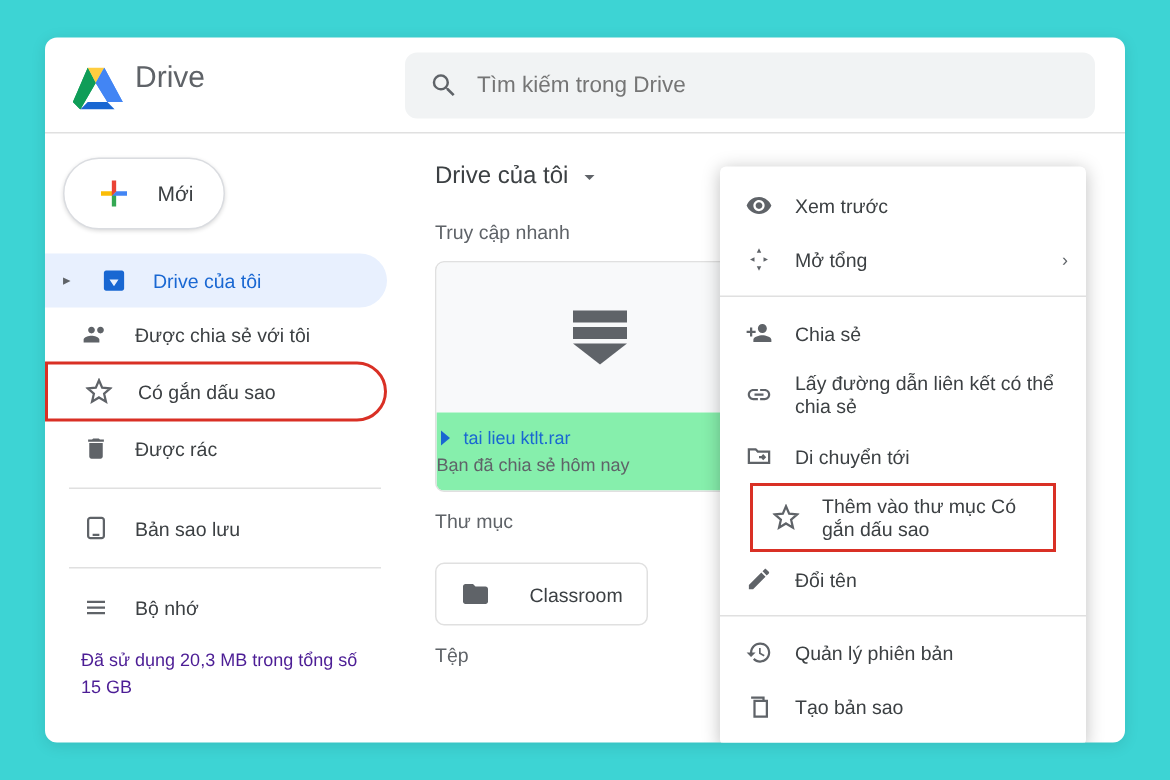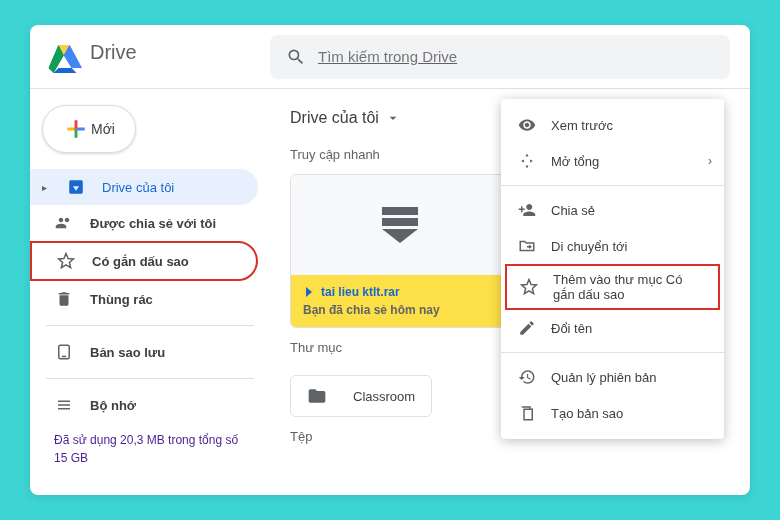--- a/index.html
+++ b/index.html
@@ -3,51 +3,51 @@
 <meta charset="utf-8">
 <style>
 * { margin: 0; padding: 0; box-sizing: border-box; font-family: Arial, sans-serif; }
 body { background: #3dd4d4; width: 780px; height: 520px; display: flex; align-items: center; justify-content: center; }
 .window { background: #fff; width: 720px; height: 470px; border-radius: 8px; position: relative; overflow: hidden; box-shadow: 0 2px 10px rgba(0,0,0,0.1); }
 .header { display: flex; align-items: center; height: 64px; border-bottom: 1px solid #e0e0e0; }
 .logo-area { display: flex; align-items: flex-start; width: 240px; padding-left: 16px; gap: 8px; }
 .logo-svg { width: 36px; height: 32px; }
 .app-title { font-size: 20px; color: #5f6368; }
 .search-bar { flex: 1; display: flex; align-items: center; background: #f1f3f4; border-radius: 8px; height: 44px; padding: 0 16px; gap: 12px; margin-right: 20px; }
-.search-input { border: none; background: transparent; outline: none; font-size: 15px; color: #5f6368; flex: 1; text-decoration: underline; }
+.search-input { border: none; background: transparent; outline: none; font-size: 15px; color: #5f6368; flex: 1; }
 .body { display: flex; height: calc(100% - 64px); }
 .sidebar { width: 240px; padding: 12px 0; }
-.new-btn { display: inline-flex; align-items: center; gap: 2px; background: #fff; border: 1px solid #dadce0; border-radius: 24px; padding: 10px 20px; margin: 4px 12px 16px 12px; box-shadow: 0 1px 3px rgba(0,0,0,0.15); cursor: pointer; font-size: 14px; color: #3c4043; }
+.new-btn { display: inline-flex; align-items: center; gap: 16px; background: #fff; border: 1px solid #dadce0; border-radius: 24px; padding: 10px 20px; margin: 4px 12px 16px 12px; box-shadow: 0 1px 3px rgba(0,0,0,0.15); cursor: pointer; font-size: 14px; color: #3c4043; }
 .plus-svg { width: 26px; height: 26px; }
-.nav-item { display: flex; align-items: center; gap: 16px; padding: 8px 12px 8px 24px; font-size: 13px; color: #3c4043; cursor: pointer; border-radius: 0 20px 20px 0; margin-right: 12px; font-weight: bold; }
+.nav-item { display: flex; align-items: center; gap: 16px; padding: 8px 12px 8px 24px; font-size: 13px; color: #3c4043; cursor: pointer; border-radius: 0 20px 20px 0; margin-right: 12px; }
 .nav-item.active { background: #e8f0fe; color: #1967d2; font-weight: 500; }
 .nav-item.has-caret { padding-left: 12px; }
 .caret { width: 8px; font-size: 10px; color: #5f6368; }
 .nav-icon { width: 20px; height: 20px; display: flex; align-items: center; justify-content: center; font-size: 16px; color: #5f6368; flex-shrink: 0; }
 .nav-item.active .nav-icon { color: #1967d2; }
 .highlight-box { border: 2px solid #d93025; }
 .divider { height: 1px; background: #e0e0e0; margin: 8px 16px; }
 .storage { padding: 8px 24px; font-size: 12px; color: #4c1d95; line-height: 1.5; }
 .main { flex: 1; padding: 12px 20px; position: relative; }
 .breadcrumb { font-size: 16px; color: #3c4043; padding: 8px 0; display: flex; align-items: center; gap: 6px; }
 .section-label { font-size: 13px; color: #5f6368; margin: 12px 0; }
 .quick-card { width: 220px; border: 1px solid #e0e0e0; border-radius: 6px; overflow: hidden; }
 .quick-preview { height: 100px; background: #f8f9fa; display: flex; align-items: center; justify-content: center; }
 .stack-icon { display: flex; flex-direction: column; gap: 3px; align-items: center; }
 .stack-bar { width: 36px; height: 8px; background: #5f6368; }
 .stack-tri { width: 0; height: 0; border-left: 18px solid transparent; border-right: 18px solid transparent; border-top: 14px solid #5f6368; margin-top: 0; }
-.quick-info { background: #fde047; padding: 10px 12px; font-weight: bold; }
+.quick-info { background: #86efac; padding: 10px 0; }
 .quick-name { font-size: 12px; color: #1967d2; display: flex; align-items: center; gap: 6px; }
 .quick-meta { font-size: 12px; color: #5f6368; margin-top: 4px; }
 .folder-chip { display: inline-flex; align-items: center; gap: 26px; border: 1px solid #e0e0e0; border-radius: 6px; padding: 10px 16px; font-size: 13px; color: #3c4043; margin-top: 8px; }
-.context-menu { position: absolute; top: 74px; right: 26px; width: 223px; background: #fff; border-radius: 4px; box-shadow: 0 2px 12px rgba(0,0,0,0.25); padding: 8px 0; z-index: 10; }
+.context-menu { position: absolute; top: 86px; right: 26px; width: 244px; background: #fff; border-radius: 4px; box-shadow: 0 2px 12px rgba(0,0,0,0.25); padding: 8px 0; z-index: 10; }
 .menu-item { display: flex; align-items: center; gap: 14px; padding: 8px 16px; font-size: 13px; color: #3c4043; cursor: pointer; position: relative; }
 .menu-icon { width: 20px; height: 20px; display: flex; align-items: center; justify-content: center; color: #5f6368; font-size: 16px; flex-shrink: 0; }
 .menu-divider { height: 1px; background: #e0e0e0; margin: 6px 0; }
-.menu-item.highlighted { border: 2px solid #d93025; margin: 0 4px; padding: 6px 12px; }
+.menu-item.highlighted { border: 2px solid #d93025; margin: 0 20px; padding: 6px 12px; }
 .submenu-arrow { position: absolute; right: 12px; color: #5f6368; font-size: 12px; }
 svg { display: block; }
 </style>
 </head>
 <body>
 
 <div class="window">
   <div class="header">
     <div class="logo-area">
       <svg class="logo-svg" viewBox="0 0 87 78">
@@ -108,21 +108,21 @@
             </svg>
           </span>
         <span>Có gắn dấu sao</span>
       </div>
       <div class="nav-item">
         <span class="nav-icon">
             <svg width="18" height="18" viewBox="0 0 24 24">
               <path fill="currentColor" d="M6 19c0 1.1.9 2 2 2h8c1.1 0 2-.9 2-2V7H6v12zM19 4h-3.5l-1-1h-5l-1 1H5v2h14V4z"></path>
             </svg>
           </span>
-        <span>Thùng rác</span>
+        <span>Được rác</span>
       </div>
       <div class="divider"></div>
       <div class="nav-item">
         <span class="nav-icon">
             <svg width="18" height="18" viewBox="0 0 24 24">
               <path fill="none" stroke="currentColor" stroke-width="2" d="M17 3H7c-1 0-2 1-2 2v14c0 1 1 2 2 2h10c1 0 2-1 2-2V5c0-1-1-2-2-2z M9 18h6"></path>
             </svg>
           </span>
         <span>Bản sao lưu</span>
       </div>
@@ -199,20 +199,28 @@
       <span class="menu-icon">
           <svg width="18" height="18" viewBox="0 0 24 24">
             <path fill="currentColor" d="M15 12c2.21 0 4-1.79 4-4s-1.79-4-4-4-4 1.79-4 4 1.79 4 4 4zm-9-2V7H4v3H1v2h3v3h2v-3h3v-2H6zm9 4c-2.67 0-8 1.34-8 4v2h16v-2c0-2.66-5.33-4-8-4z"></path>
           </svg>
         </span>
       <span>Chia sẻ</span>
     </div>
     <div class="menu-item">
       <span class="menu-icon">
           <svg width="18" height="18" viewBox="0 0 24 24">
+            <path fill="currentColor" d="M3.9 12c0-1.71 1.39-3.1 3.1-3.1h4V7H7c-2.76 0-5 2.24-5 5s2.24 5 5 5h4v-1.9H7c-1.71 0-3.1-1.39-3.1-3.1zM8 13h8v-2H8v2zm9-6h-4v1.9h4c1.71 0 3.1 1.39 3.1 3.1s-1.39 3.1-3.1 3.1h-4V17h4c2.76 0 5-2.24 5-5s-2.24-5-5-5z"></path>
+          </svg>
+        </span>
+      <span>Lấy đường dẫn liên kết có thể chia sẻ</span>
+    </div>
+    <div class="menu-item">
+      <span class="menu-icon">
+          <svg width="18" height="18" viewBox="0 0 24 24">
             <path fill="none" stroke="currentColor" stroke-width="2" d="M3 6h6l2 2h10v10H3z M12 13h5m-2-2l2 2-2 2"></path>
           </svg>
         </span>
       <span>Di chuyển tới</span>
     </div>
     <div class="menu-item highlighted">
       <span class="menu-icon">
           <svg width="18" height="18" viewBox="0 0 24 24">
             <path fill="none" stroke="currentColor" stroke-width="2" d="M12 17.27L18.18 21l-1.64-7.03L22 9.24l-7.19-.61L12 2 9.19 8.63 2 9.24l5.46 4.73L5.82 21z"></path>
           </svg>

